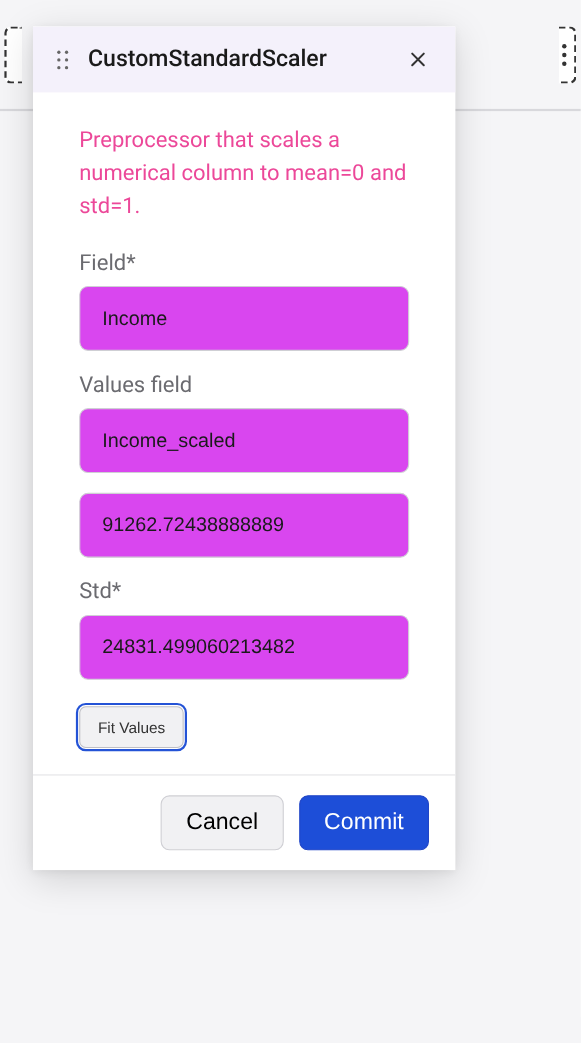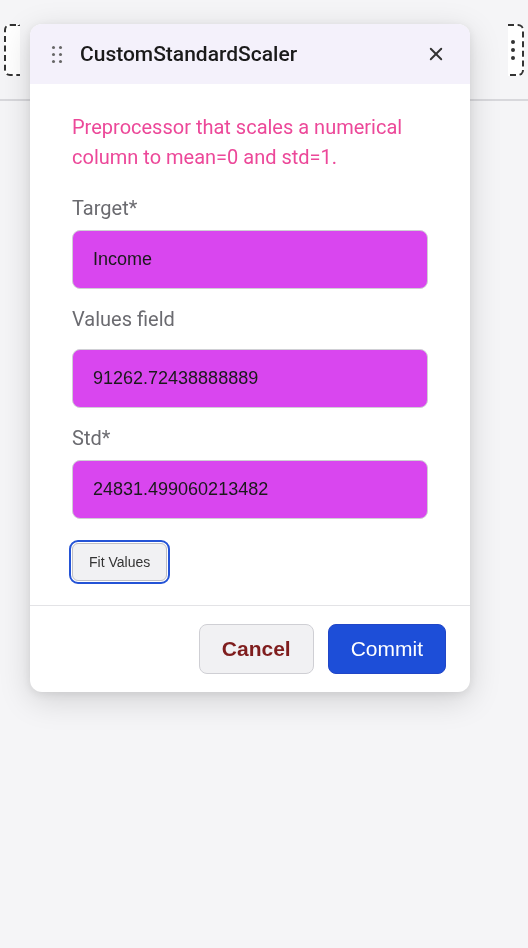--- a/index.html
+++ b/index.html
@@ -50,23 +50,23 @@
       top: 99px;
       left: 0;
       right: 0;
       height: 2px;
       background: #d8d8dc;
     }
     .panel {
       position: absolute;
       top: 24px;
       left: 30px;
-      width: 440px;
+      width: 384px;
       background: #fff;
-      border-radius: 12px;
+      border-radius: 0;
       box-shadow: 0 8px 32px rgba(0,0,0,0.15), 0 2px 8px rgba(0,0,0,0.08);
       overflow: hidden;
     }
     .panel-header {
       display: flex;
       align-items: center;
       background: #f4f1fb;
       padding: 18px 22px;
       gap: 18px;
     }
@@ -152,22 +152,21 @@
     .btn {
       padding: 12px 22px;
       font-size: 21px;
       border-radius: 8px;
       cursor: pointer;
       border: 1px solid transparent;
     }
     .btn-cancel {
       background: #f1f1f3;
       border-color: #cfcfd4;
-      color: #7f1d1d;
-      font-weight: bold;
+      color: #000000;
     }
     .btn-commit {
       background: #1d4ed8;
       color: #fff;
       font-weight: 500;
       border-color: #2146c7;
     }
     .kebab {
       display: flex;
       flex-direction: column;
@@ -215,26 +214,27 @@
         <line x1="5" y1="5" x2="19" y2="19"></line>
         <line x1="19" y1="5" x2="5" y2="19"></line>
       </svg>
     </div>
   </div>
 
   <div class="panel-body">
     <p class="description">Preprocessor that scales a numerical column to mean=0 and std=1.</p>
 
     <div class="form-group">
-      <label class="form-label">Target*</label>
+      <label class="form-label">Field*</label>
       <input class="form-input" type="text" value="Income" style="">
     </div>
 
     <div class="form-group">
       <label class="form-label">Values field</label>
+      <input class="form-input" type="text" value="Income_scaled" style="">
     </div>
 
     <div class="form-group">
       <input class="form-input" type="text" value="91262.72438888889" style="">
     </div>
 
     <div class="form-group">
       <label class="form-label">Std*</label>
       <input class="form-input" type="text" value="24831.499060213482" style="">
     </div>

